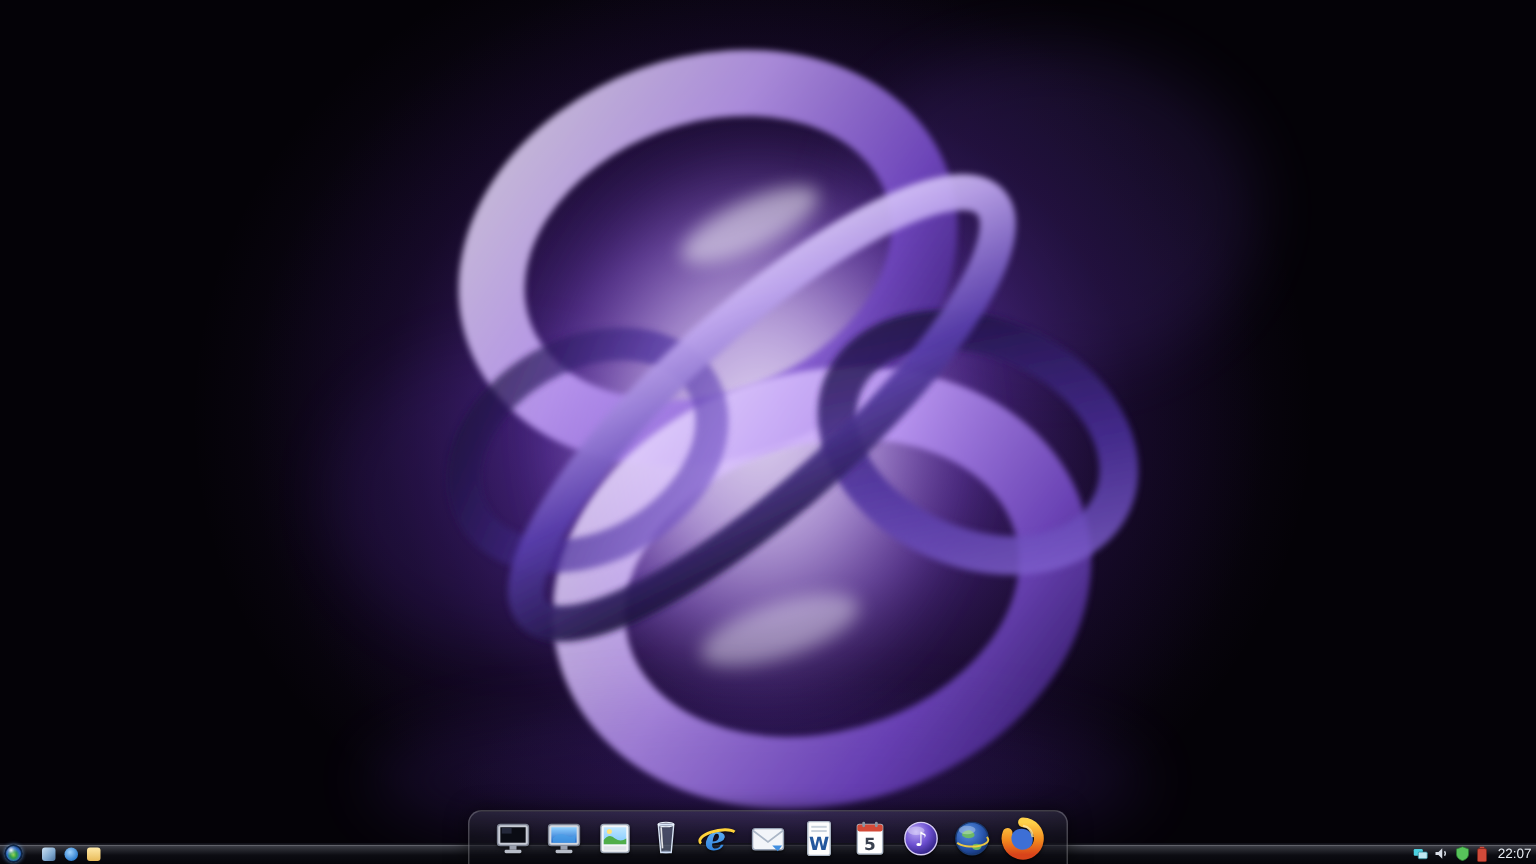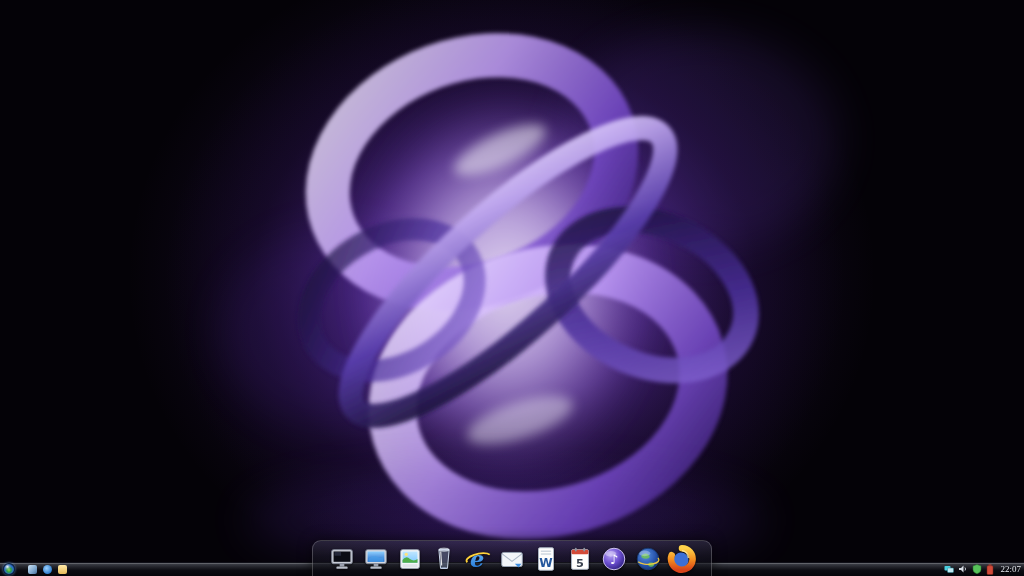--- a/index.html
+++ b/index.html
@@ -76,21 +76,21 @@
   .tray {
     position: absolute; right: 3px; bottom: 0; height: 14px;
     display: flex; align-items: center; gap: 4px;
     z-index: 7;
   }
   .tray-icon { display: block; cursor: pointer; }
   .tray-clock {
     color: #e7ebf2; font-size: 9px; line-height: 14px;
     text-shadow: 0 1px 1px #000;
     padding-left: 2px; cursor: pointer;
-    font-family: Liberation Serif, serif;
+    font-family: Liberation Sans, sans-serif;
   }
 </style>
 </head>
 <body>
 
 <div class="screen">
 
   <div class="wallpaper">
     <svg class="wallpaper-art" viewBox="0 0 1024 576" preserveAspectRatio="none">
       <defs>

